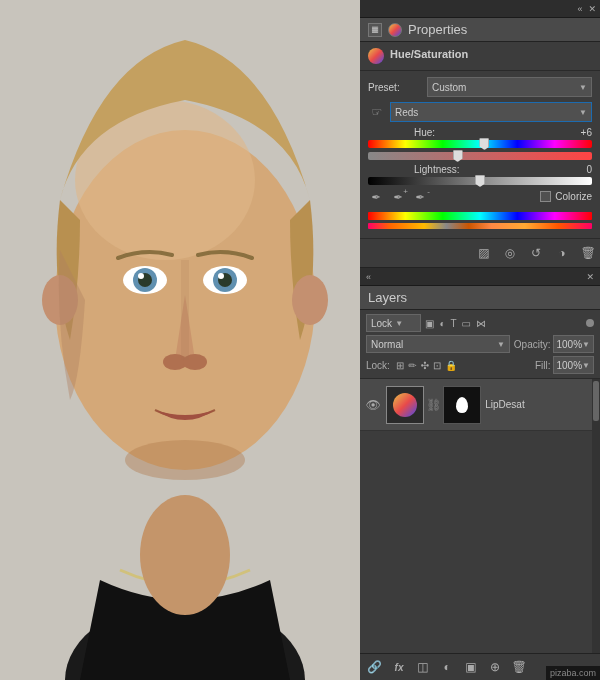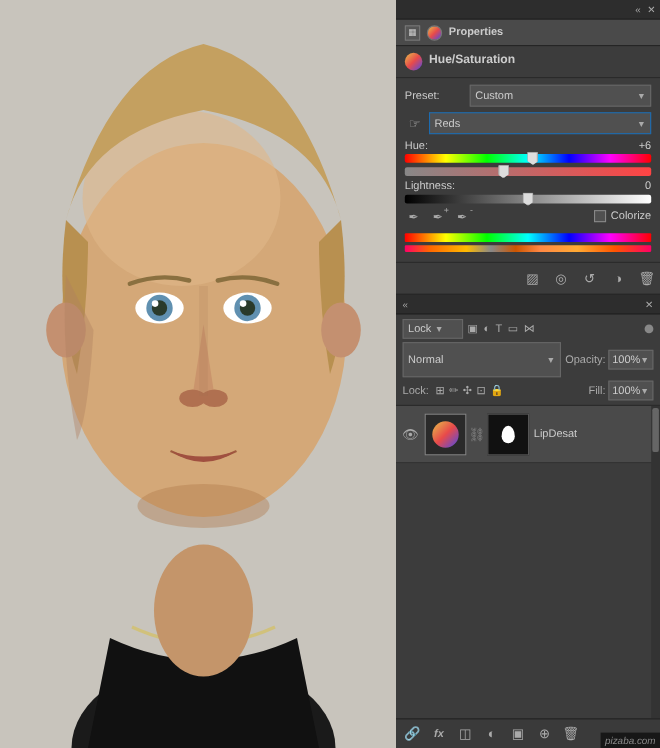--- a/index.html
+++ b/index.html
@@ -63,22 +63,22 @@
       height: 24px;
       display: flex;
       align-items: center;
       padding: 0 8px;
       gap: 6px;
       border-bottom: 1px solid #222;
     }
 
     .panel-title {
       color: #ccc;
-      font-size: 10px;
-      font-weight: bold;
+      font-size: 13px;
+      font-weight: normal;
     }
 
     .panel-icon-small {
       width: 14px;
       height: 14px;
       background: #555;
       border: 1px solid #777;
       display: inline-flex;
       align-items: center;
       justify-content: center;
@@ -164,20 +164,21 @@
 
     .slider-row {
       margin-bottom: 4px;
     }
 
     .slider-label-row {
       display: flex;
       justify-content: space-between;
       align-items: center;
       margin-bottom: 2px;
+      margin-left: 46px;
     }
 
     .slider-label {
       color: #ccc;
       font-size: 10px;
     }
 
     .slider-value {
       color: #ccc;
       font-size: 10px;
@@ -381,21 +382,21 @@
       align-items: center;
       gap: 4px;
       margin-bottom: 3px;
     }
 
     .blend-select {
       background: #505050;
       border: 1px solid #666;
       color: #ccc;
       font-size: 10px;
-      height: 32px;
+      height: 18px;
       padding: 0 4px;
       display: flex;
       align-items: center;
       justify-content: space-between;
       flex: 1;
       cursor: pointer;
     }
 
     .opacity-group {
       display: flex;
@@ -602,21 +603,20 @@
 
     
     .watermark {
       position: absolute;
       bottom: 0;
       right: 0;
       background: rgba(0,0,0,0.6);
       color: #888;
       font-size: 9px;
       padding: 2px 4px;
-      font-style: italic;
     }
 
     .channel-select-full {
       background: #505050;
       border: 1px solid #1c6bb0;
       color: #ccc;
       font-size: 10px;
       height: 20px;
       padding: 0 4px;
       display: flex;
@@ -781,20 +781,23 @@
     </div>
   </div>
 
   <div class="layers-title-bar">
     <span class="title-bar-icon">«</span>
     <span class="title-bar-icon">✕</span>
   </div>
 
   <div class="layers-panel">
 
+    <div class="layers-header">
+      <span class="panel-title">Layers</span>
+    </div>
 
     <div class="layers-controls">
 
       <div class="layers-kind-row">
         <div class="kind-select">
           <span>Lock</span>
           <span class="select-arrow">▼</span>
         </div>
         <div class="kind-icons">
           <span class="kind-icon-item">▣</span>

